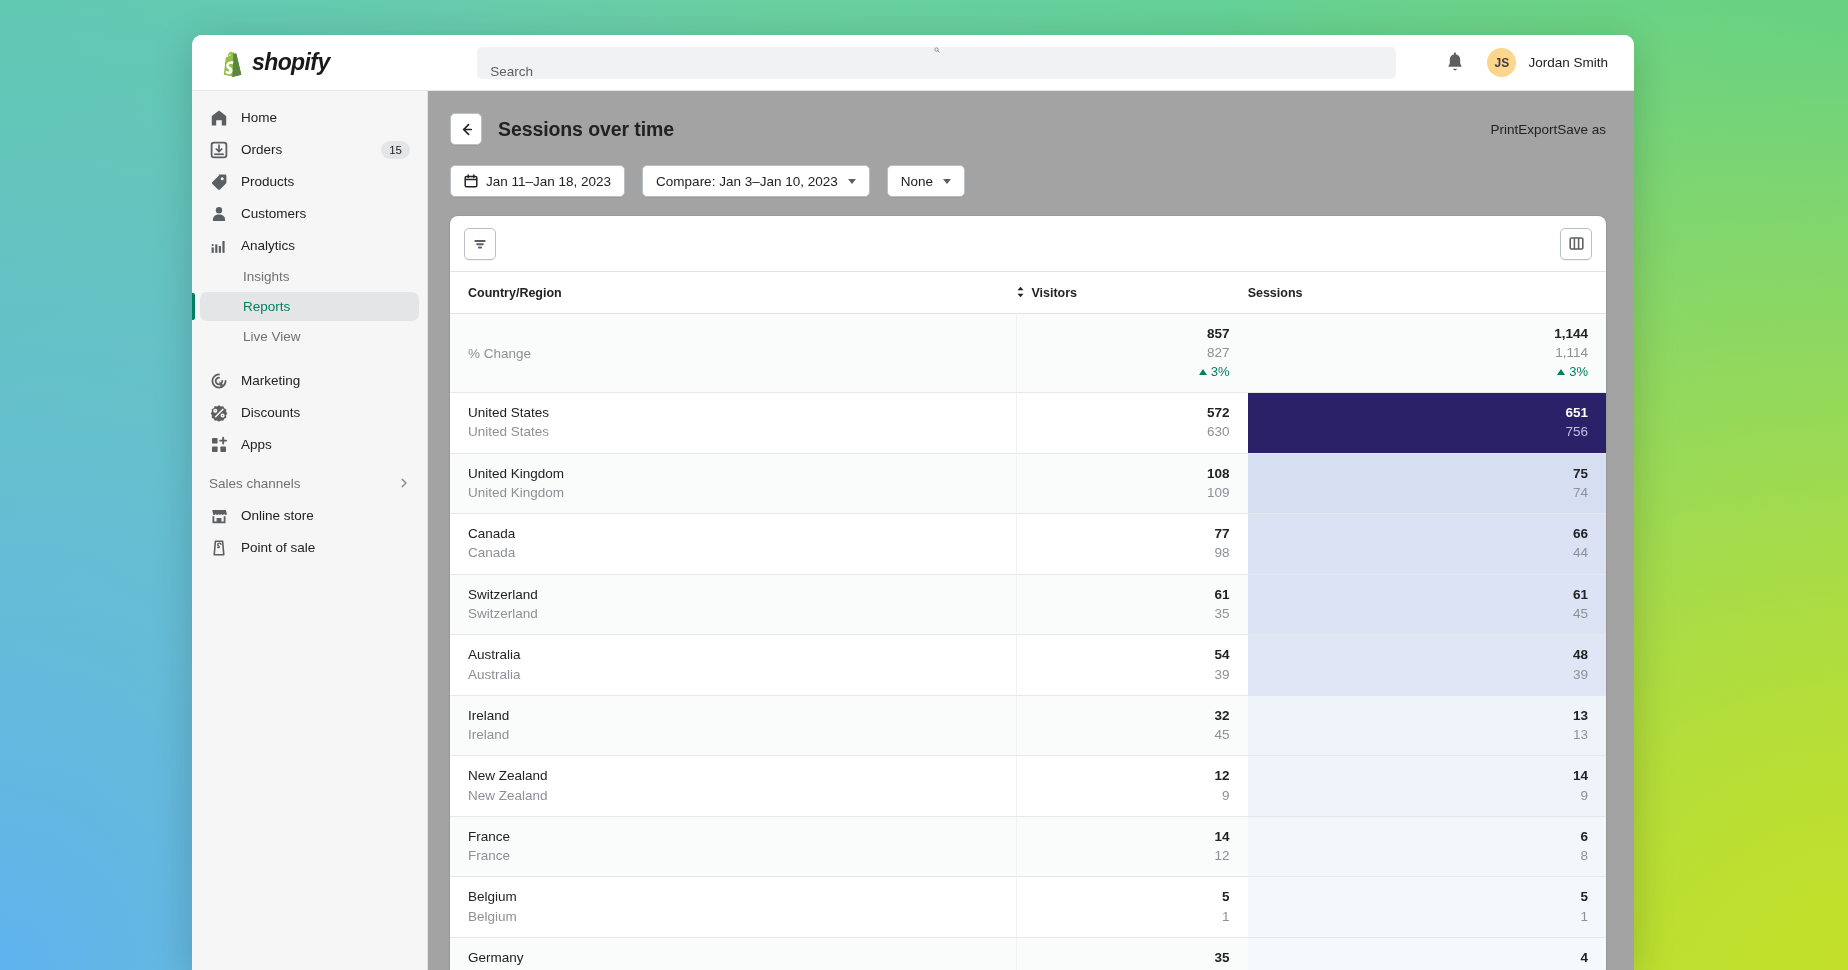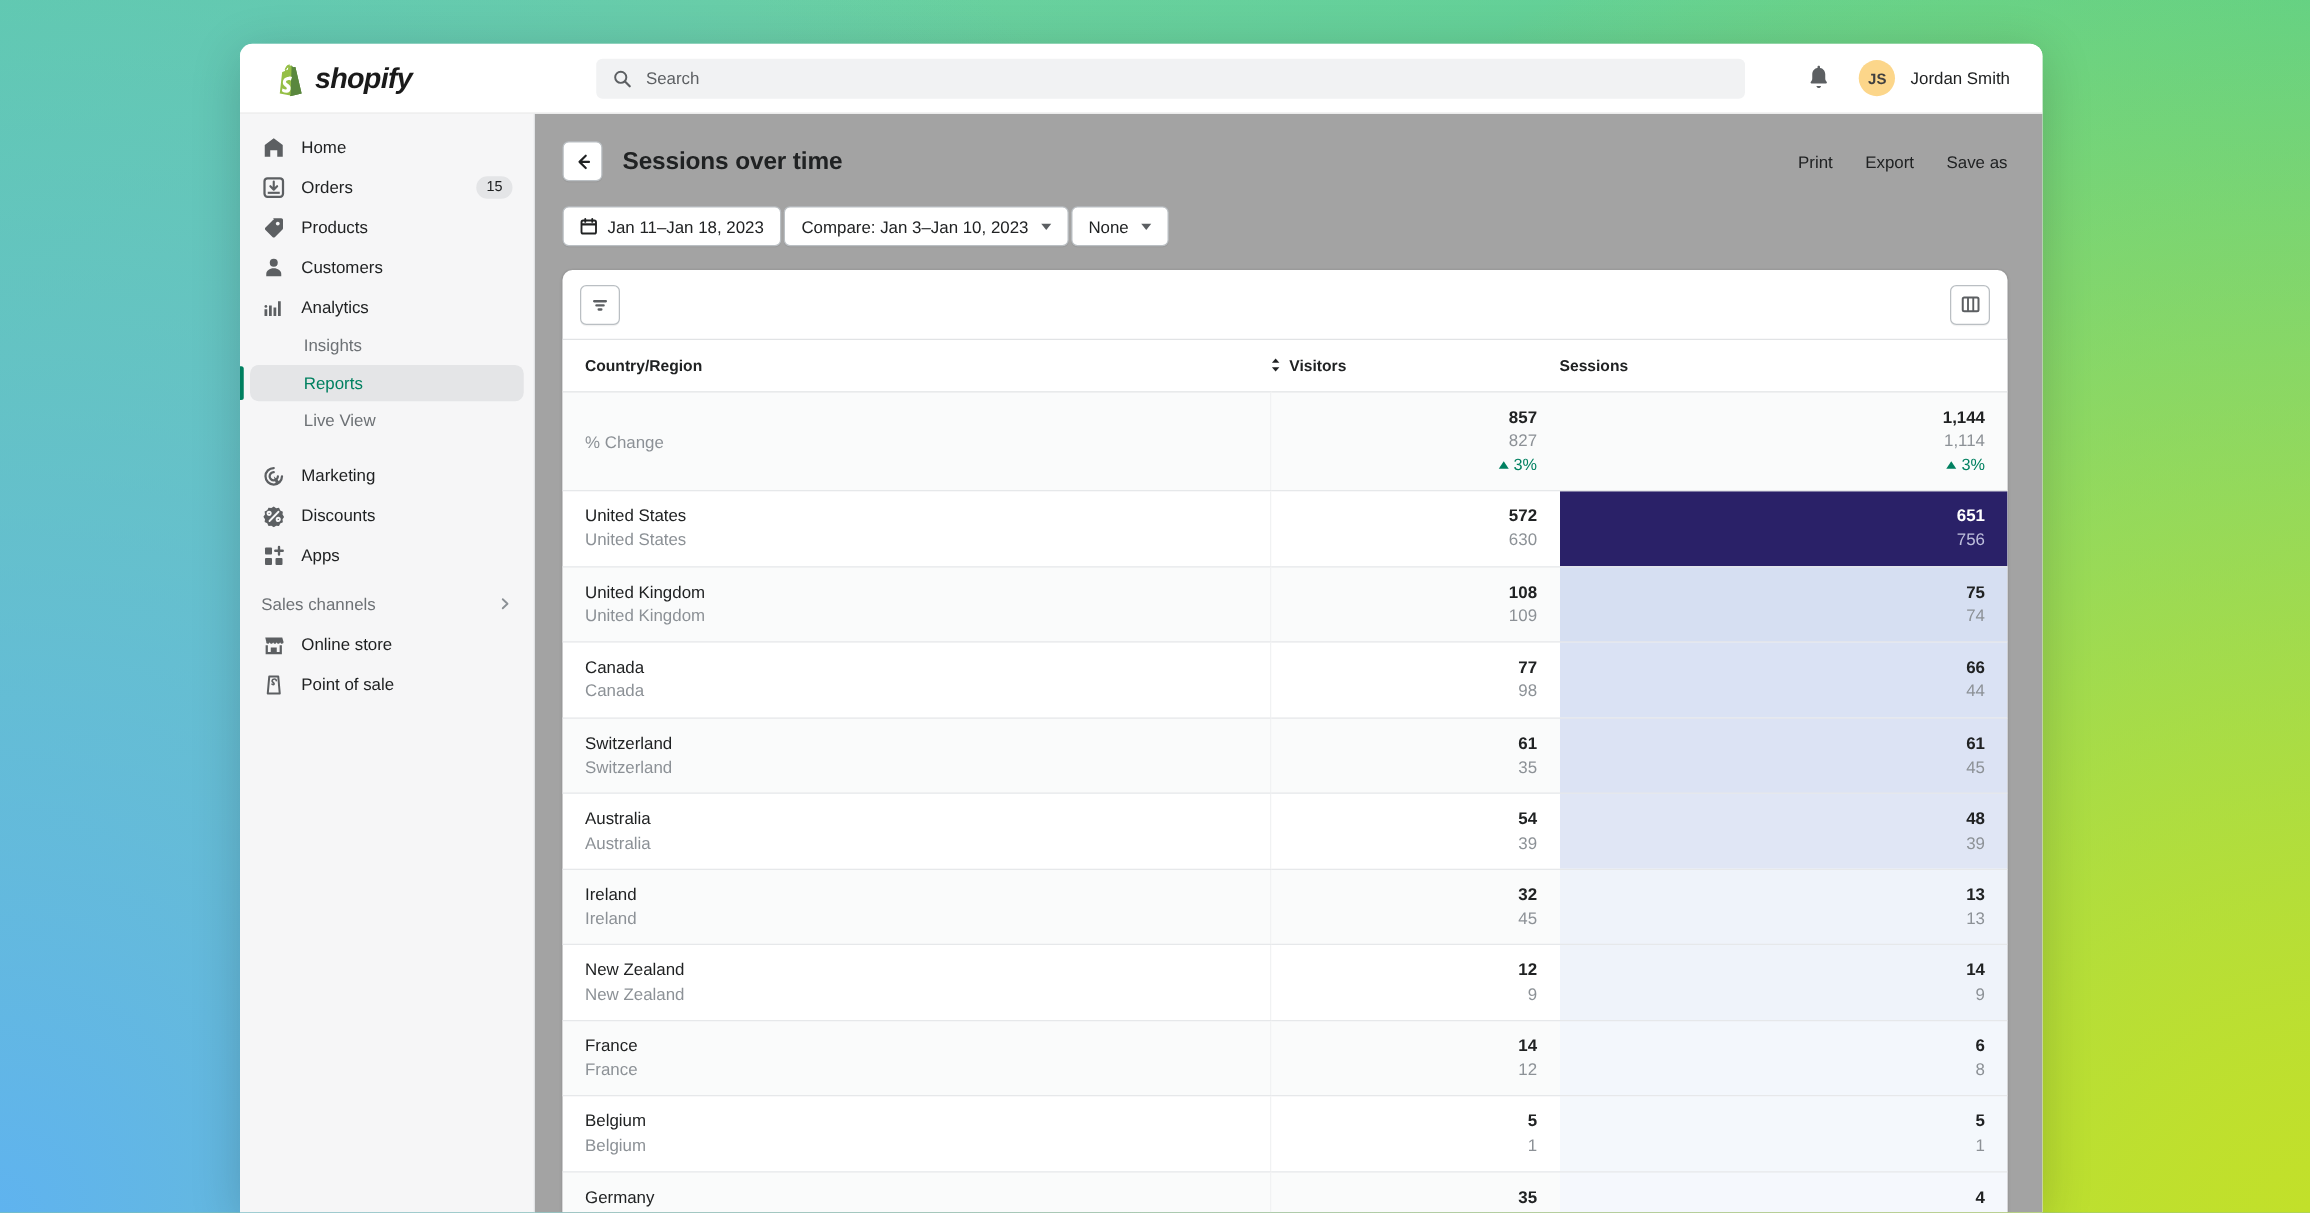--- a/index.html
+++ b/index.html
@@ -68,20 +68,21 @@
   }
   .searchbox {
     width: 919px;
     height: 32px;
     background: #f1f2f3;
     border-radius: 5px;
     display: flex;
     align-items: center;
     gap: 11px;
     padding: 0 13px;
+    flex-direction: column;
   }
   .searchbox input {
     border: none;
     outline: none;
     background: transparent;
     font-family: "Liberation Sans", sans-serif;
     font-size: 13.5px;
     color: #5c5f62;
     width: 100%;
   }
@@ -219,30 +220,30 @@
     cursor: pointer;
     box-shadow: 0 1px 0 rgba(0,0,0,0.05);
   }
   .page-title {
     font-size: 19.5px;
     font-weight: 600;
     color: #202223;
     flex: 1;
     letter-spacing: -0.1px;
   }
-  .hdr-actions { display: flex; gap: 26px; align-items: flex-end; }
+  .hdr-actions { display: flex; align-items: flex-end; }
   .hdr-action {
     font-size: 13.5px;
     color: #202223;
     cursor: pointer;
   }
 
   .filterbar {
     display: flex;
-    gap: 2px;
+    gap: 17px;
     padding: 20px 28px 0 22px;
   }
   .chip {
     height: 32px;
     background: #fff;
     border: 1px solid #babfc3;
     border-radius: 5px;
     display: flex;
     align-items: center;
     gap: 8px;

